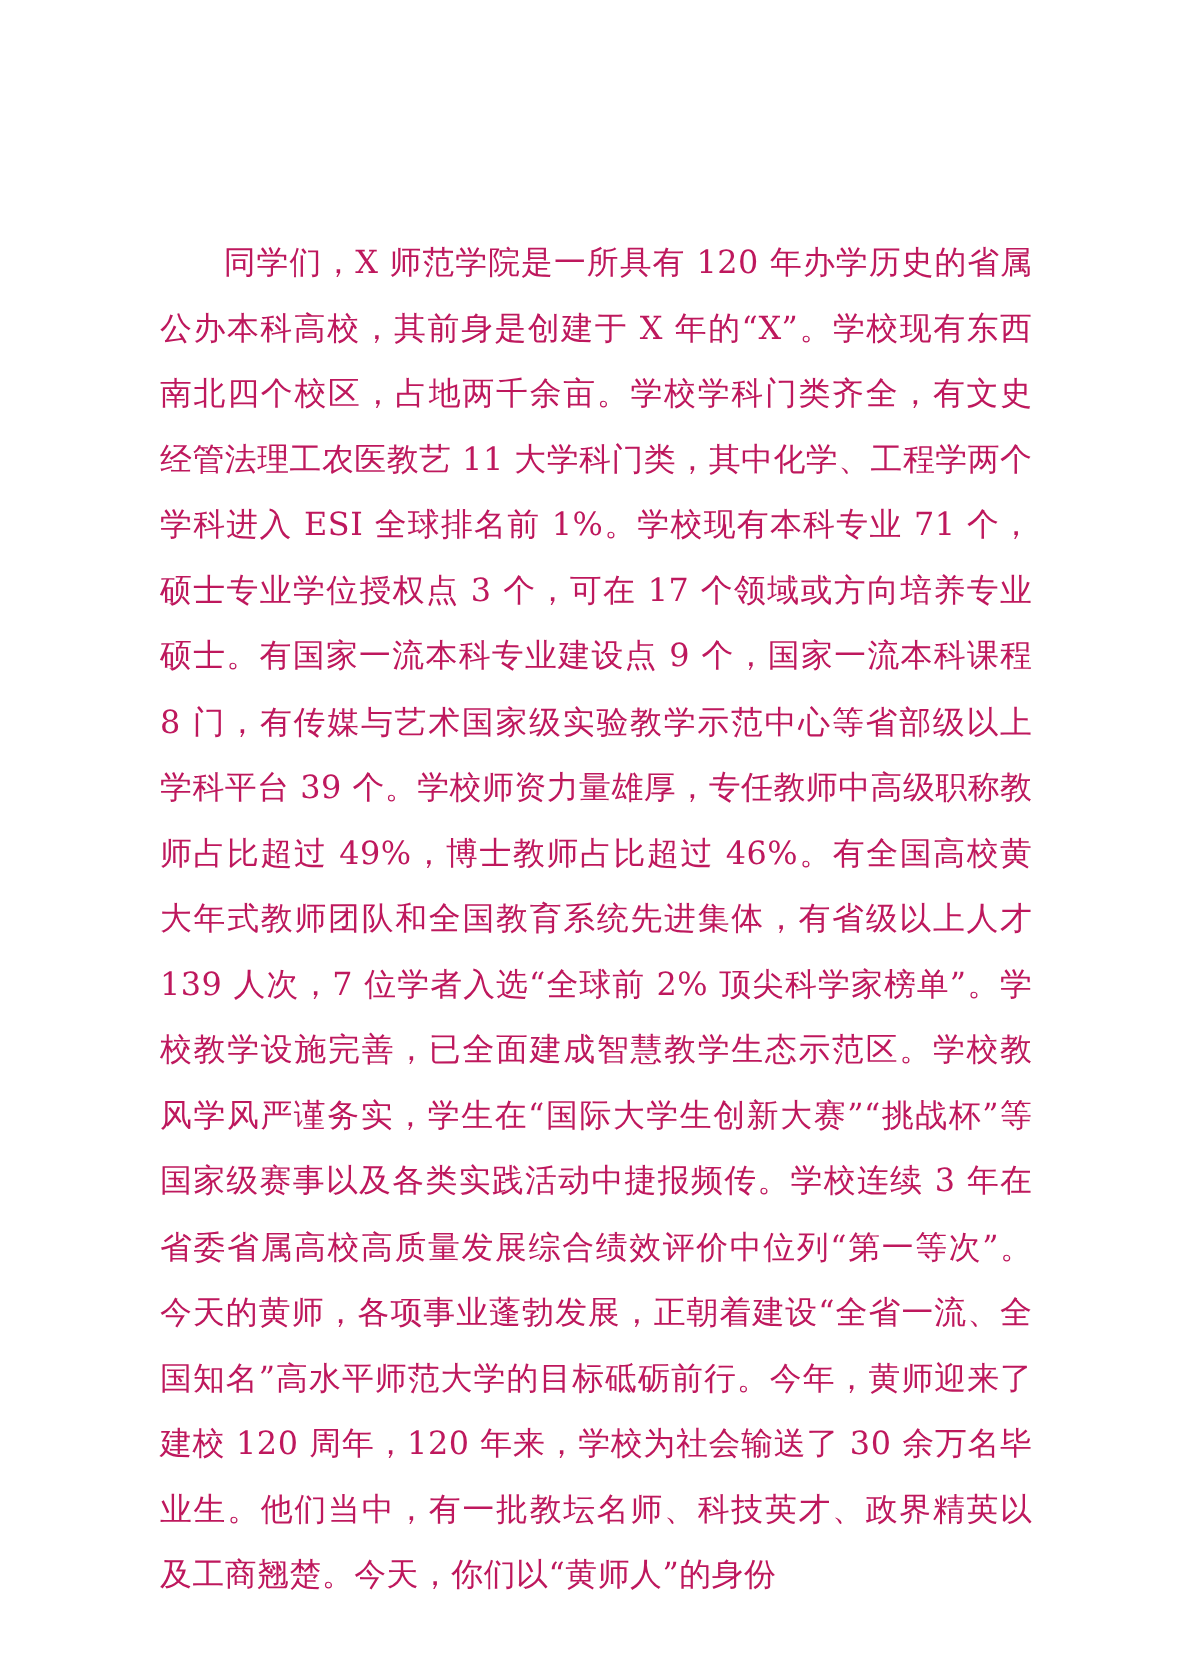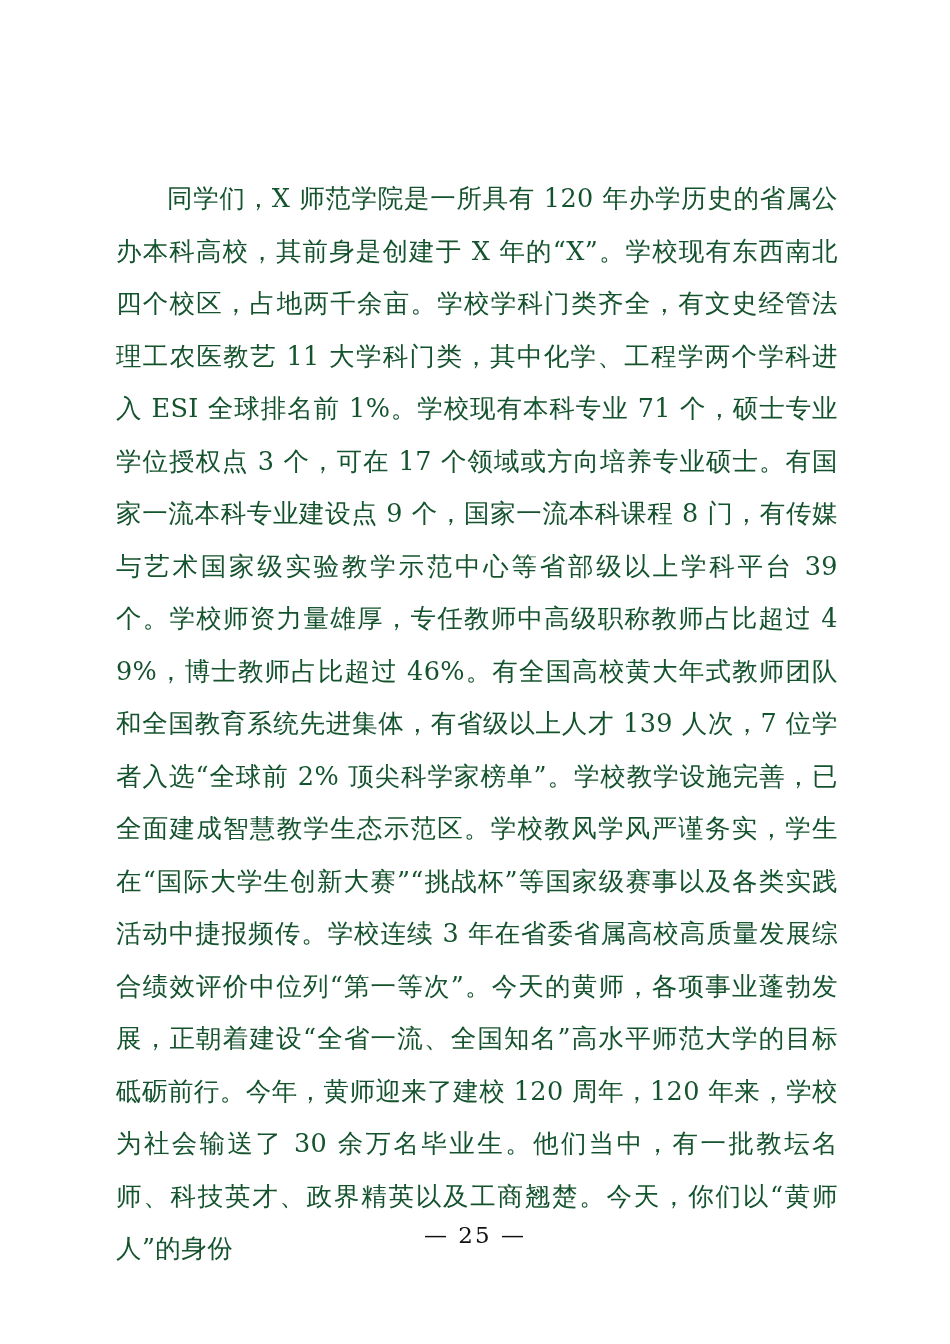--- a/index.html
+++ b/index.html
@@ -22,42 +22,41 @@
     position: relative;
     background: #ffffff;
   }
   .body-block {
     position: absolute;
     left: 112px;
     top: 168px;
     width: 730px;
   }
   .para {
-    margin: 4px;
+    margin: 16px;
     text-indent: 2em;
     font-size: 25.5px;
     line-height: 52.5px;
     text-align: justify;
     text-justify: inter-ideograph;
     letter-spacing: 0.4px;
     word-break: break-all;
-    color: #14532d;
+    color: #be185d;
   }
   .footer {
     position: absolute;
     left: 0;
     top: 1222px;
     width: 950px;
     text-align: center;
     font-size: 23px;
     letter-spacing: 2px;
     color: #111111;
   }
 </style>
 </head>
 <body>
 
 <div class="page">
   <div class="body-block">
     <p class="para">同学们，X 师范学院是一所具有 120 年办学历史的省属公办本科高校，其前身是创建于 X 年的“X”。学校现有东西南北四个校区，占地两千余亩。学校学科门类齐全，有文史经管法理工农医教艺 11 大学科门类，其中化学、工程学两个学科进入 ESI 全球排名前 1%。学校现有本科专业 71 个，硕士专业学位授权点 3 个，可在 17 个领域或方向培养专业硕士。有国家一流本科专业建设点 9 个，国家一流本科课程 8 门，有传媒与艺术国家级实验教学示范中心等省部级以上学科平台 39 个。学校师资力量雄厚，专任教师中高级职称教师占比超过 49%，博士教师占比超过 46%。有全国高校黄大年式教师团队和全国教育系统先进集体，有省级以上人才 139 人次，7 位学者入选“全球前 2% 顶尖科学家榜单”。学校教学设施完善，已全面建成智慧教学生态示范区。学校教风学风严谨务实，学生在“国际大学生创新大赛”“挑战杯”等国家级赛事以及各类实践活动中捷报频传。学校连续 3 年在省委省属高校高质量发展综合绩效评价中位列“第一等次”。今天的黄师，各项事业蓬勃发展，正朝着建设“全省一流、全国知名”高水平师范大学的目标砥砺前行。今年，黄师迎来了建校 120 周年，120 年来，学校为社会输送了 30 余万名毕业生。他们当中，有一批教坛名师、科技英才、政界精英以及工商翘楚。今天，你们以“黄师人”的身份</p>
   </div>
-  <div class="footer">— 25 —</div>
 </div>
 
 </body></html>

